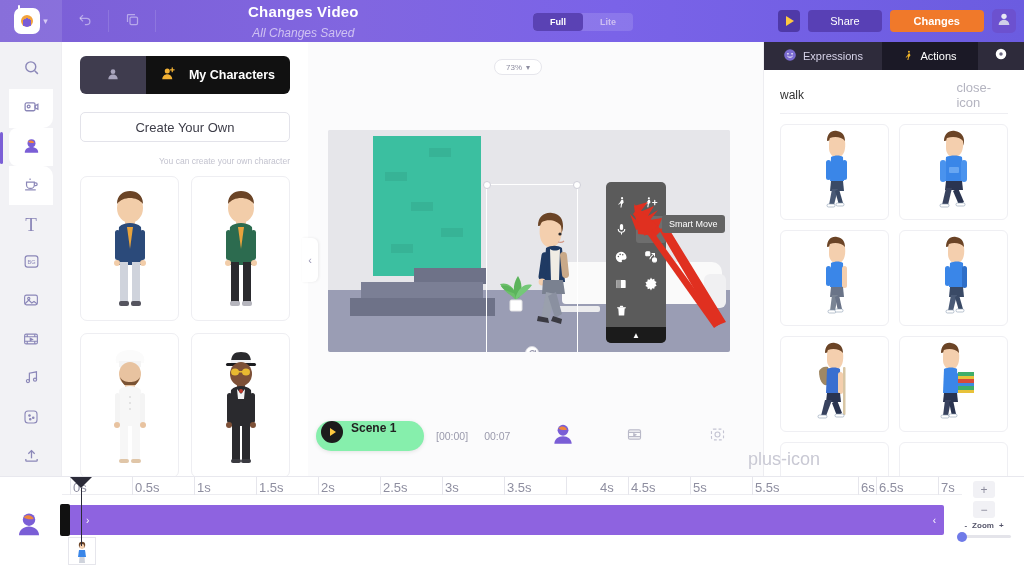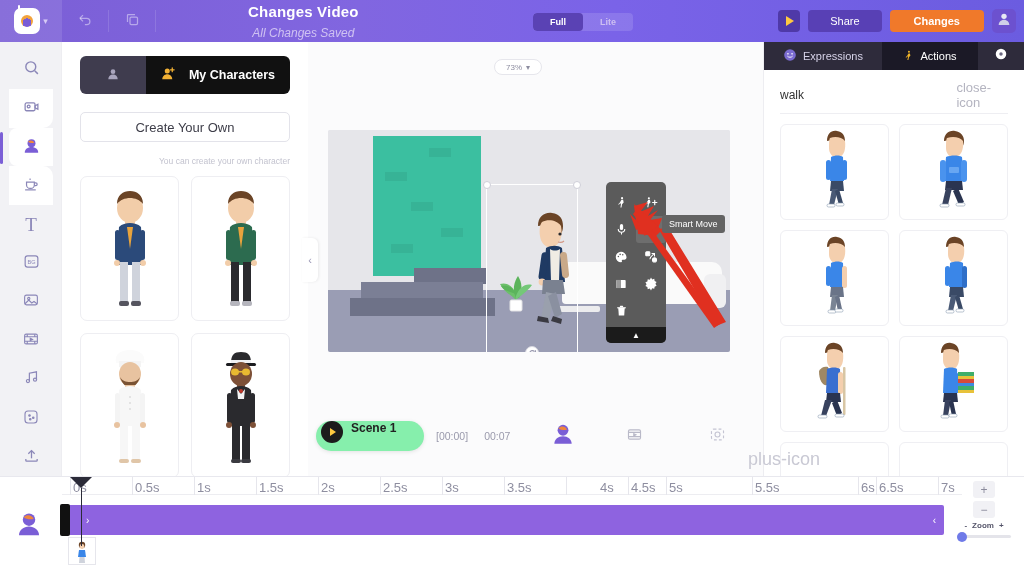--- a/index.html
+++ b/index.html
@@ -850,21 +850,21 @@
       <div class="tick" style="left: 8px;">0s</div>
       <div class="tick" style="left: 70px;">0.5s</div>
       <div class="tick" style="left: 132px;">1s</div>
       <div class="tick" style="left: 194px;">1.5s</div>
       <div class="tick" style="left: 256px;">2s</div>
       <div class="tick" style="left: 318px;">2.5s</div>
       <div class="tick" style="left: 380px;">3s</div>
       <div class="tick" style="left: 442px;">3.5s</div>
       <div class="tick" style="left: 504px; padding-left: 33px;">4s</div>
       <div class="tick" style="left: 566px;">4.5s</div>
-      <div class="tick" style="left: 604px;">5s</div>
+      <div class="tick" style="left: 628px;">5s</div>
       <div class="tick" style="left: 690px;">5.5s</div>
       <div class="tick" style="left: 752px; margin-left: 44px;">6s</div>
       <div class="tick" style="left: 814px;">6.5s</div>
       <div class="tick" style="left: 876px;">7s</div>
     </div>
 
   <div class="playhead">
     <div class="ph-tri"></div>
     <div class="ph-line"></div>
   </div>

